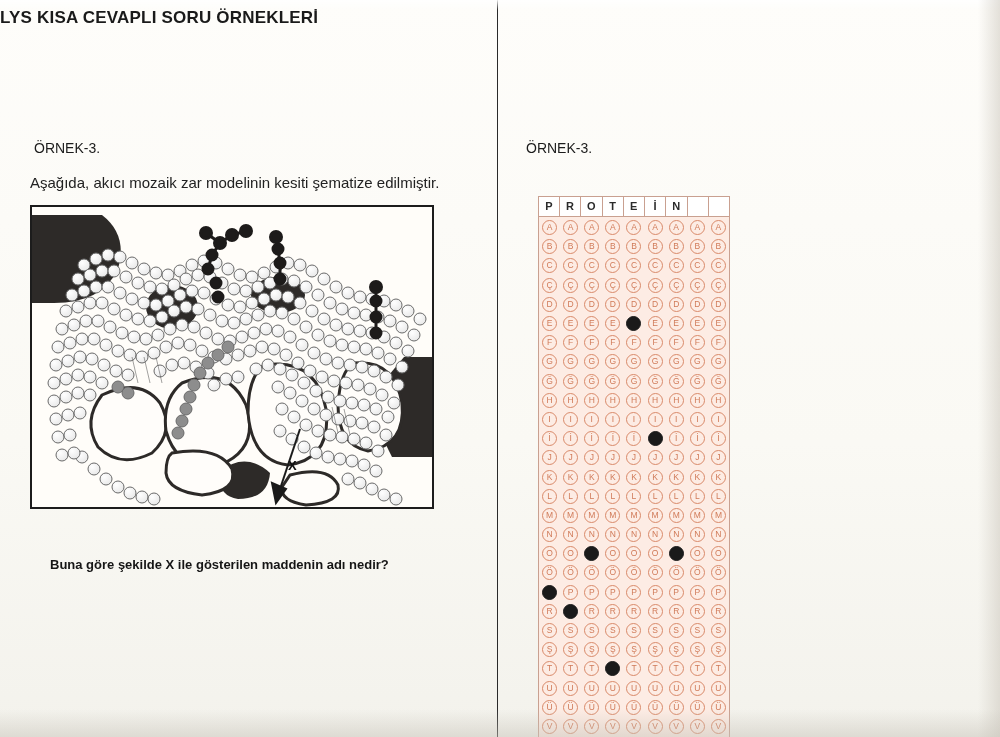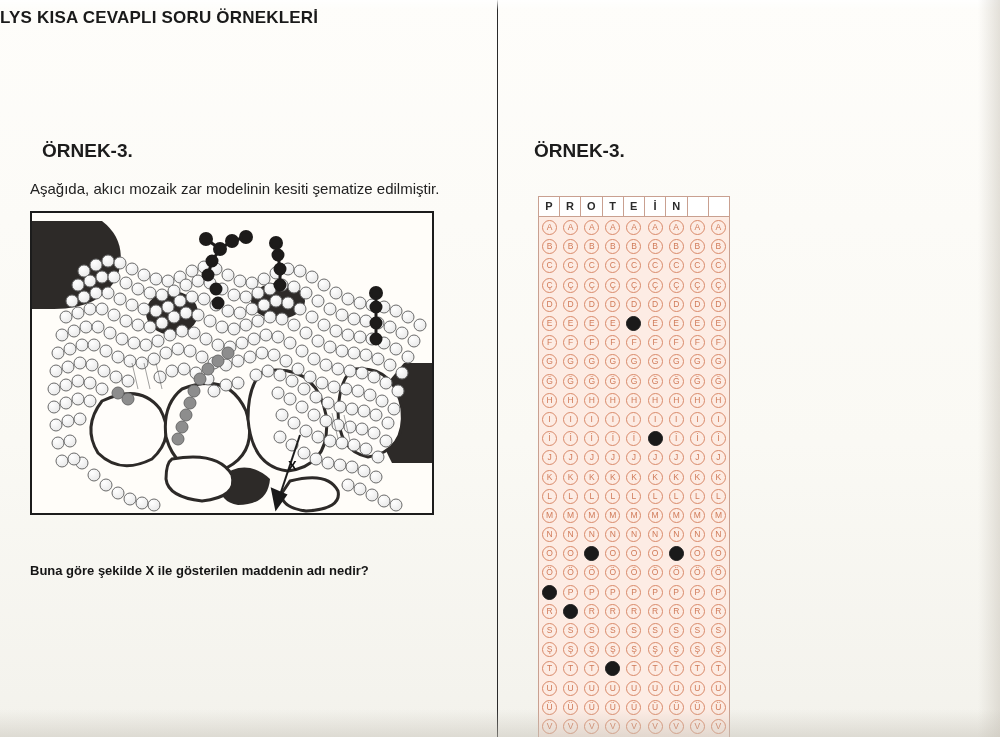--- a/index.html
+++ b/index.html
@@ -40,43 +40,44 @@
     background: #2a2a2a;
   }
   
   .left-col {
     position: absolute;
     left: 30px;
     top: 140px;
     width: 440px;
   }
   .example-label {
-    font-size: 19px;
-    font-weight: bold;
+    font-size: 14px;
+    font-weight: normal;
     color: #1c1c1c;
-    margin: 0 0 18px 12px;
+    margin: 0 0 18px 4px;
   }
   .prompt-text {
     font-size: 15px;
     color: #222;
     margin: 0 0 14px 0;
   }
   .figure-box {
     position: relative;
     width: 400px;
     height: 300px;
     border: 2.5px solid #1c1c1c;
     background: #fffefb;
     overflow: hidden;
   }
   .question-text {
     font-size: 13px;
     font-weight: bold;
     color: #151515;
     margin-top: 48px;
+    margin-left: 20px;
   }
   .x-label {
     position: absolute;
     left: 258px;
     top: 318px;
     font-size: 13px;
     font-weight: bold;
     color: #111;
   }
   

